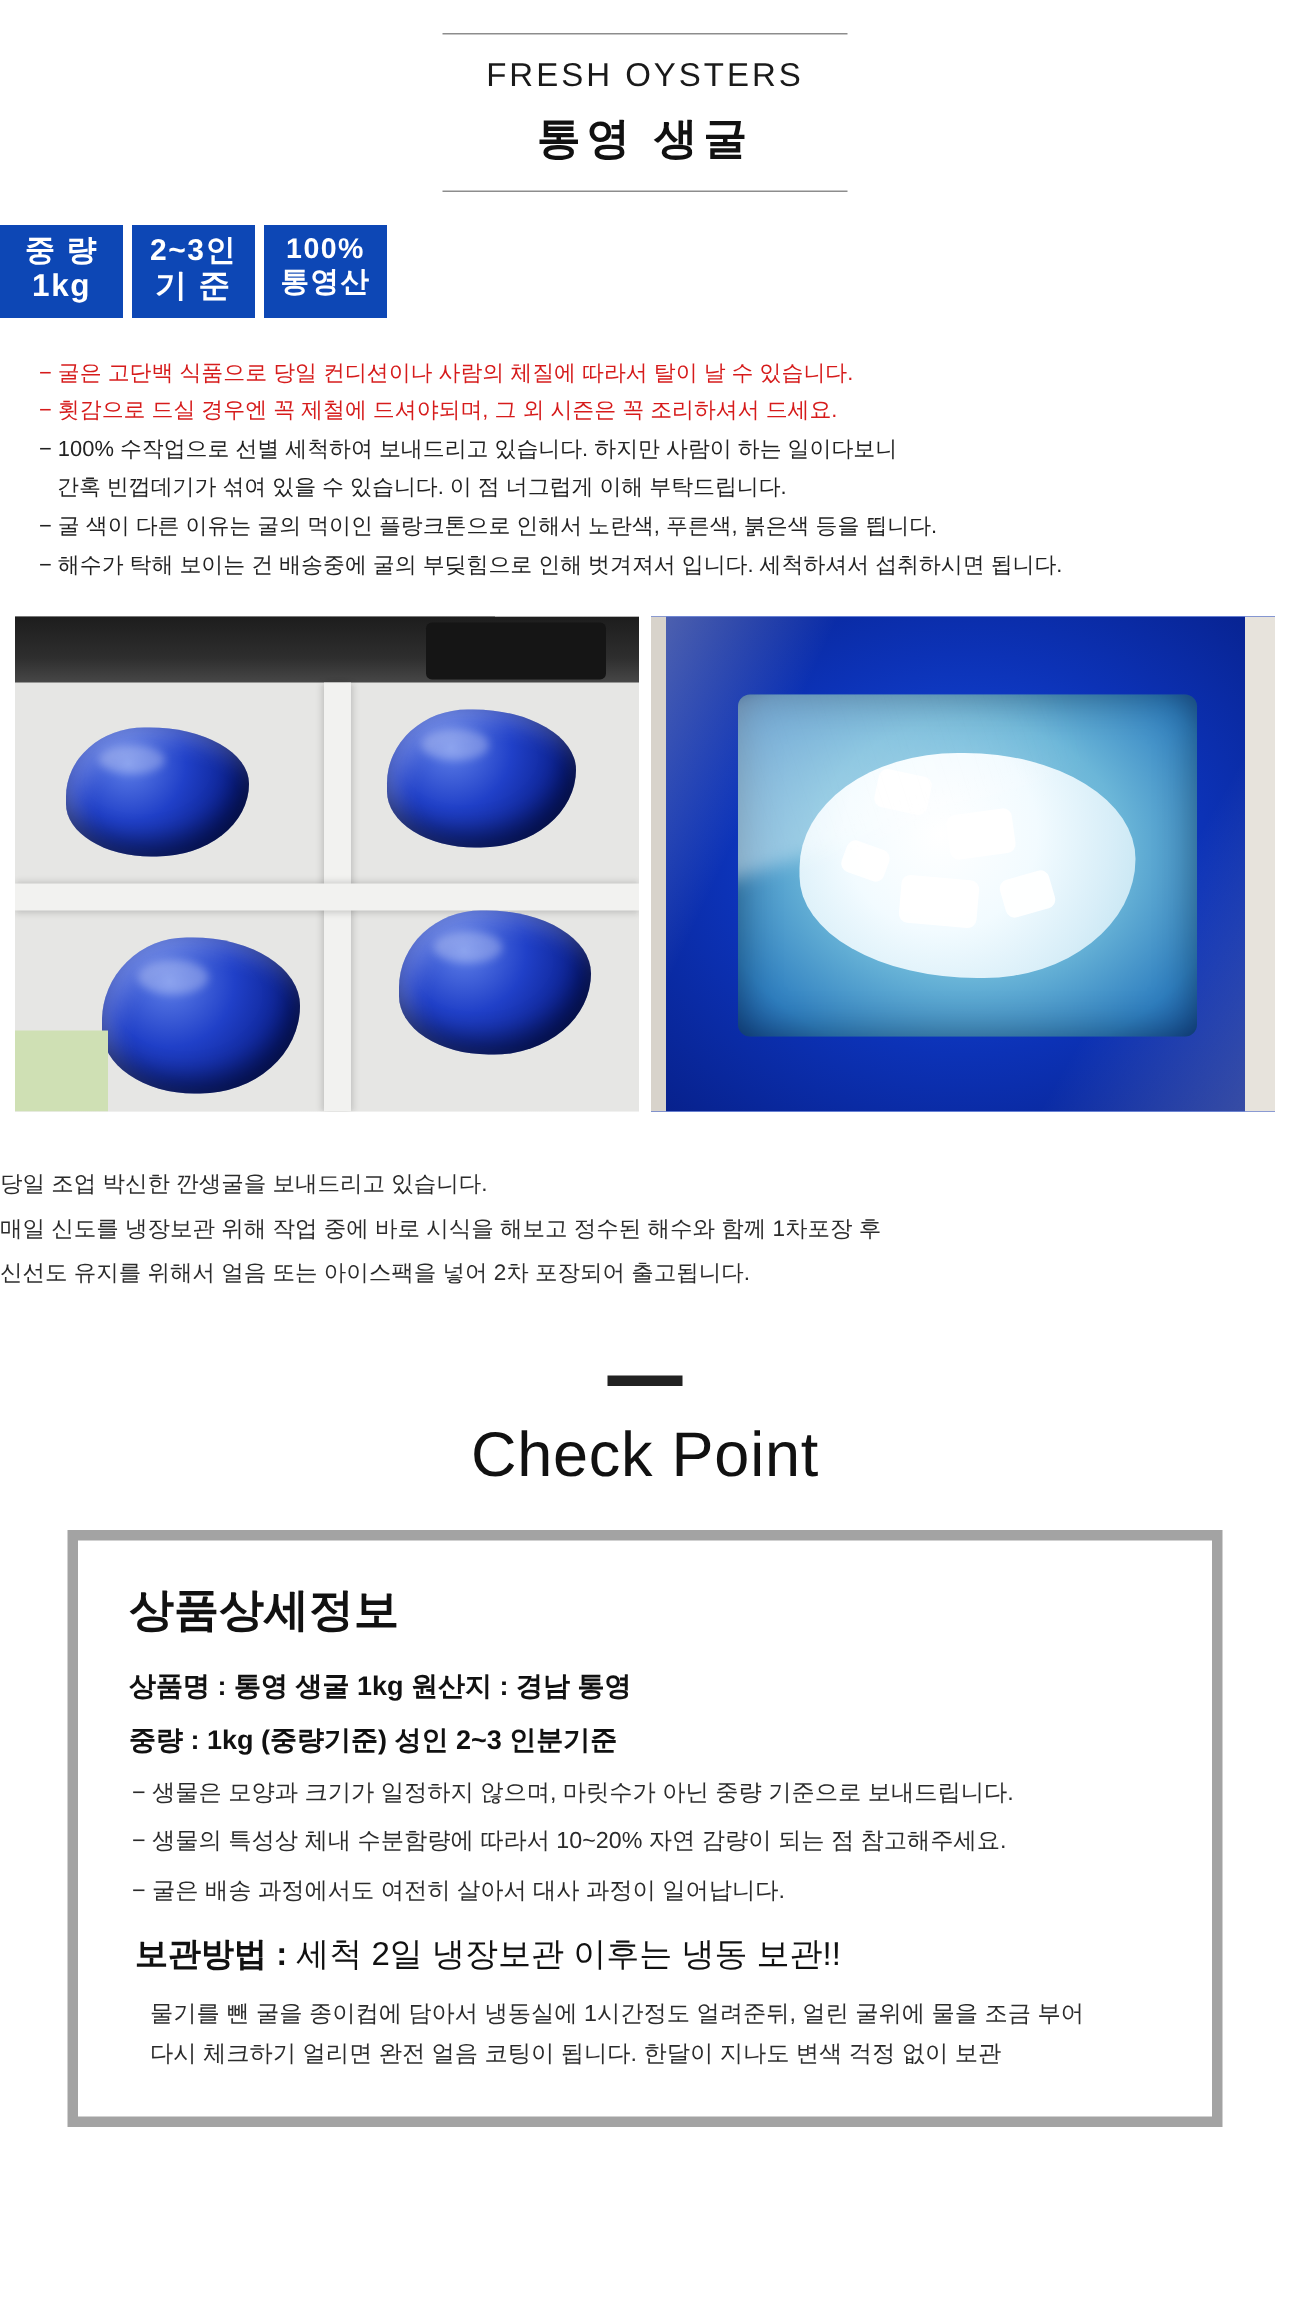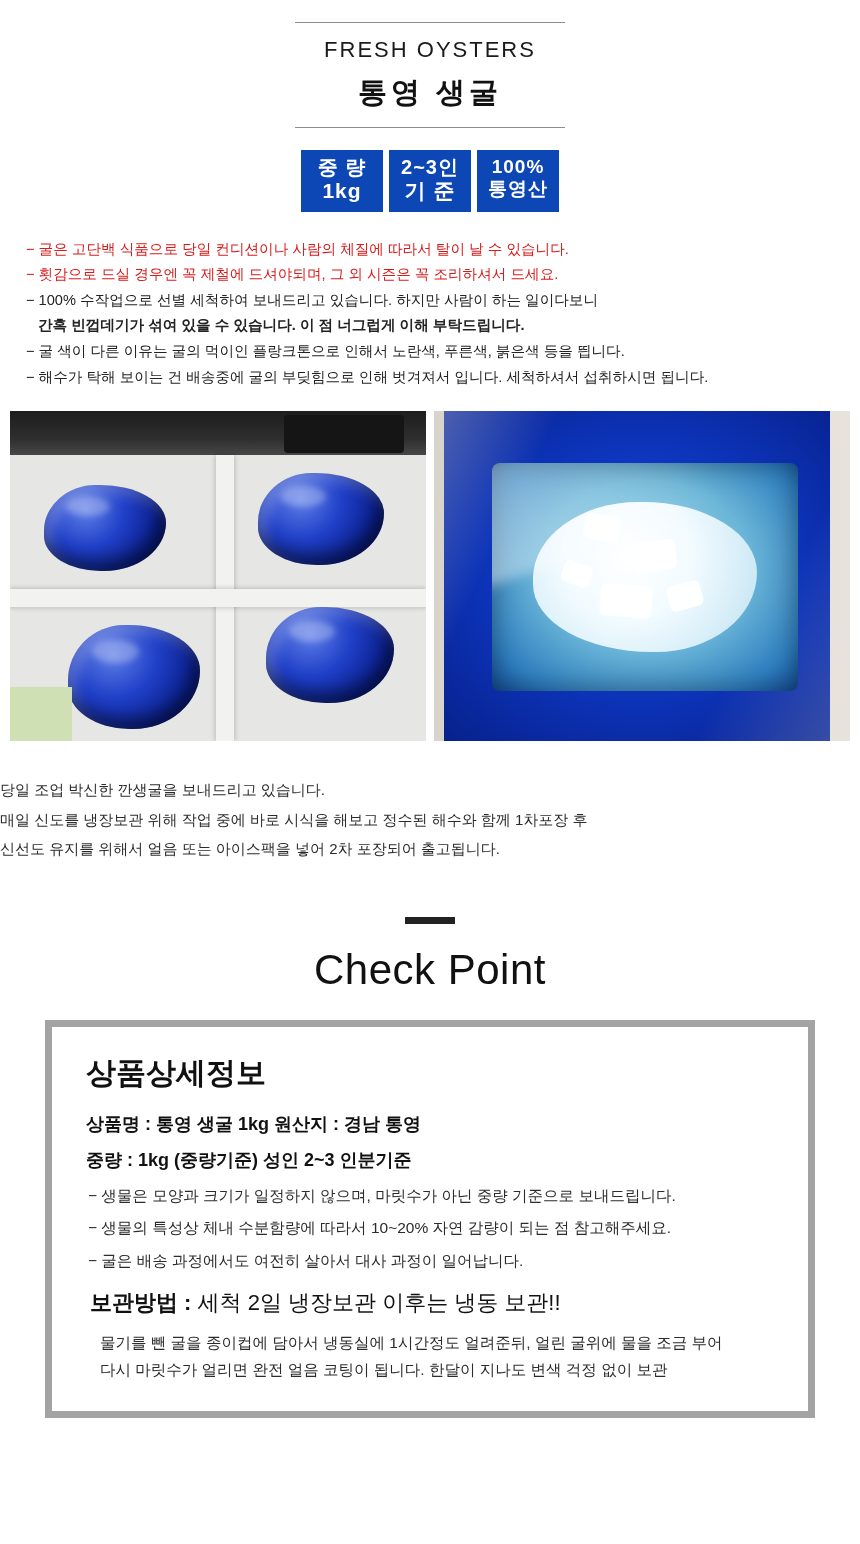--- a/index.html
+++ b/index.html
@@ -47,21 +47,20 @@
     font-size: 29px;
     letter-spacing: 4px;
     color: #111;
     font-weight: 700;
     margin-top: 10px;
   }
 
   
   .badges {
     display: flex;
-    justify-content: center;
     gap: 6px;
     margin-top: 22px;
   }
   .badge {
     background: #0d47b5;
     color: #ffffff;
     width: 82px;
     padding: 6px 0 8px 0;
     text-align: center;
     line-height: 1.16;
@@ -88,21 +87,20 @@
   }
   .notices .n {
     margin-bottom: 2px;
     white-space: nowrap;
   }
   .notices .n.dark {
     color: #222;
   }
   .notices .sub {
     padding-left: 12px;
-    font-weight: bold;
   }
 
   
   .photos {
     display: flex;
     gap: 8px;
     margin: 22px 10px 0 10px;
   }
   .photo {
     width: 421px;
@@ -366,17 +364,17 @@
     <div class="row-strong">상품명 : 통영 생굴 1kg 원산지 :  경남 통영</div>
     <div class="row-strong">중량 : 1kg (중량기준) 성인 2~3 인분기준</div>
     <div class="bullet">− 생물은 모양과 크기가 일정하지 않으며, 마릿수가 아닌 중량 기준으로 보내드립니다.</div>
     <div class="bullet">− 생물의 특성상 체내 수분함량에 따라서 10~20% 자연 감량이 되는 점 참고해주세요.</div>
     <div class="bullet">−  굴은 배송 과정에서도 여전히 살아서 대사 과정이 일어납니다.</div>
     <div class="store">
       <b>보관방법 :</b><span> 세척 2일 냉장보관 이후는 냉동 보관!!</span>
     </div>
     <div class="tail">
       <div>물기를 뺀 굴을 종이컵에 담아서 냉동실에 1시간정도 얼려준뒤, 얼린 굴위에 물을 조금 부어</div>
-      <div>다시 마릿수가 얼리면 완전 얼음 코팅이 됩니다. 한달이 지나도 변색 걱정 없이 보관</div>
+      <div>다시 체크하기 얼리면 완전 얼음 코팅이 됩니다. 한달이 지나도 변색 걱정 없이 보관</div>
     </div>
   </div>
 
 </div>
 
 </body></html>

